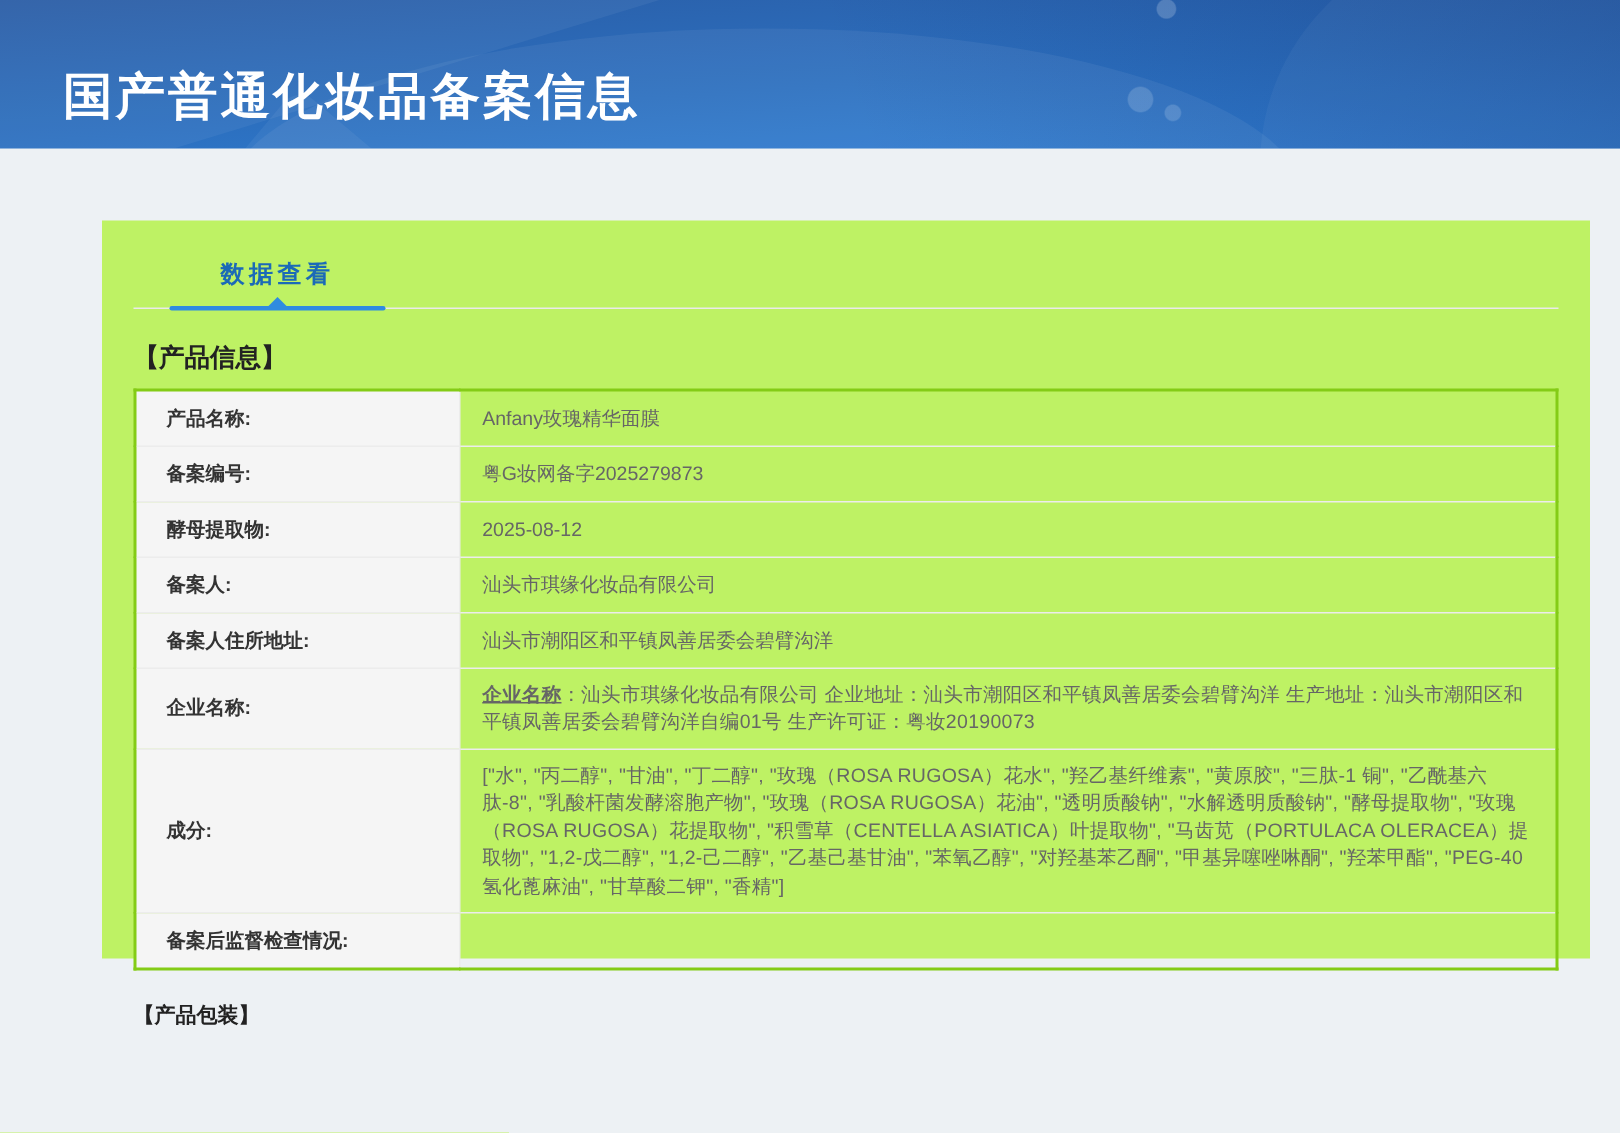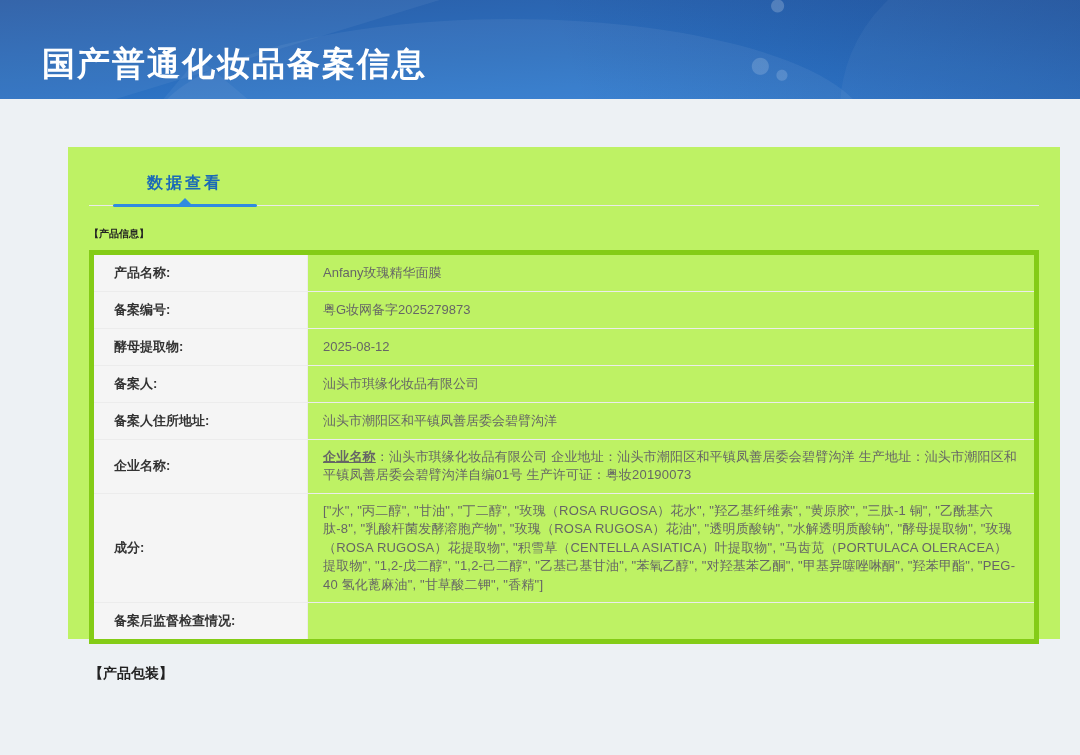--- a/index.html
+++ b/index.html
@@ -55,24 +55,24 @@
     position:absolute; left:-12px; right:-12px; bottom:-2px; height:3px;
     background:#2f8be0; border-radius:2px;
   }
   .tab .tab-caret {
     position:absolute; left:50%; bottom:1px; margin-left:-6px;
     width:0; height:0;
     border-left:6px solid transparent; border-right:6px solid transparent;
     border-bottom:6px solid #2f8be0;
   }
   
-  .sec-title { margin:21px 0 9px 0; font-size:10px; font-weight:bold; color:#222; }
+  .sec-title { margin:21px 0 9px 0; font-size:17px; font-weight:bold; color:#222; }
   
   table.info {
-    width:100%; border-collapse:collapse; border:5px solid #84cc16;
+    width:100%; border-collapse:collapse; border:2px solid #84cc16;
     font-size:13px; table-layout:fixed;
   }
   table.info td { border-bottom:1px solid #ececec; vertical-align:middle; }
   table.info tr:last-child td { border-bottom:none; }
   td.lbl {
     width:216px; background:#f5f5f5; color:#333; font-weight:bold;
     padding:9px 8px 9px 20px; border-right:1px solid #ececec;
   }
   td.val { color:#666; padding:8px 15px; line-height:1.5; }
   td.val.wrap { line-height:1.42; letter-spacing:0.2px; }

